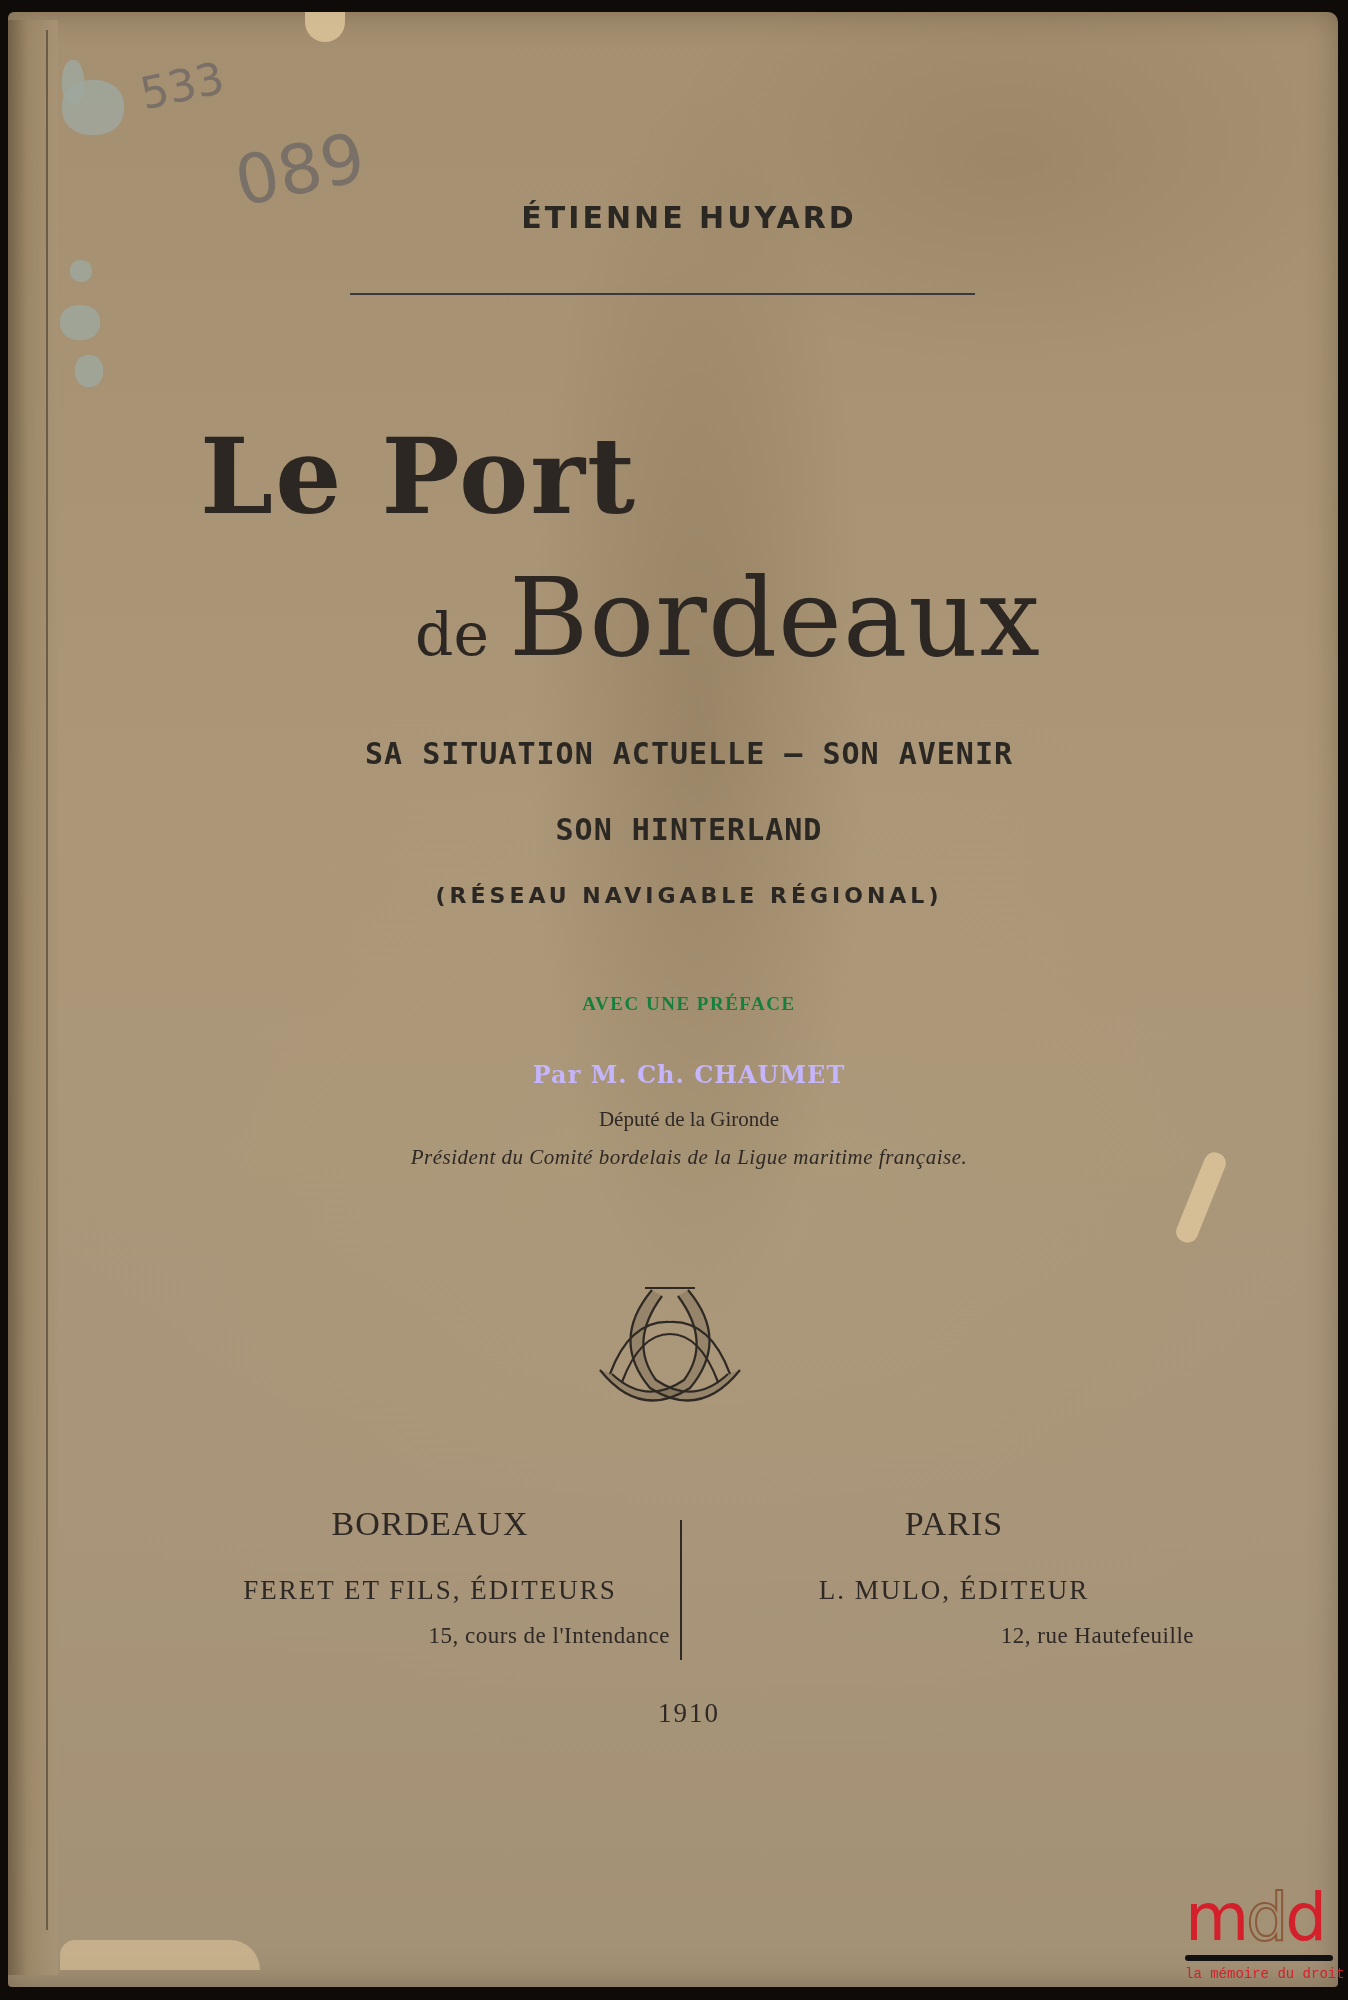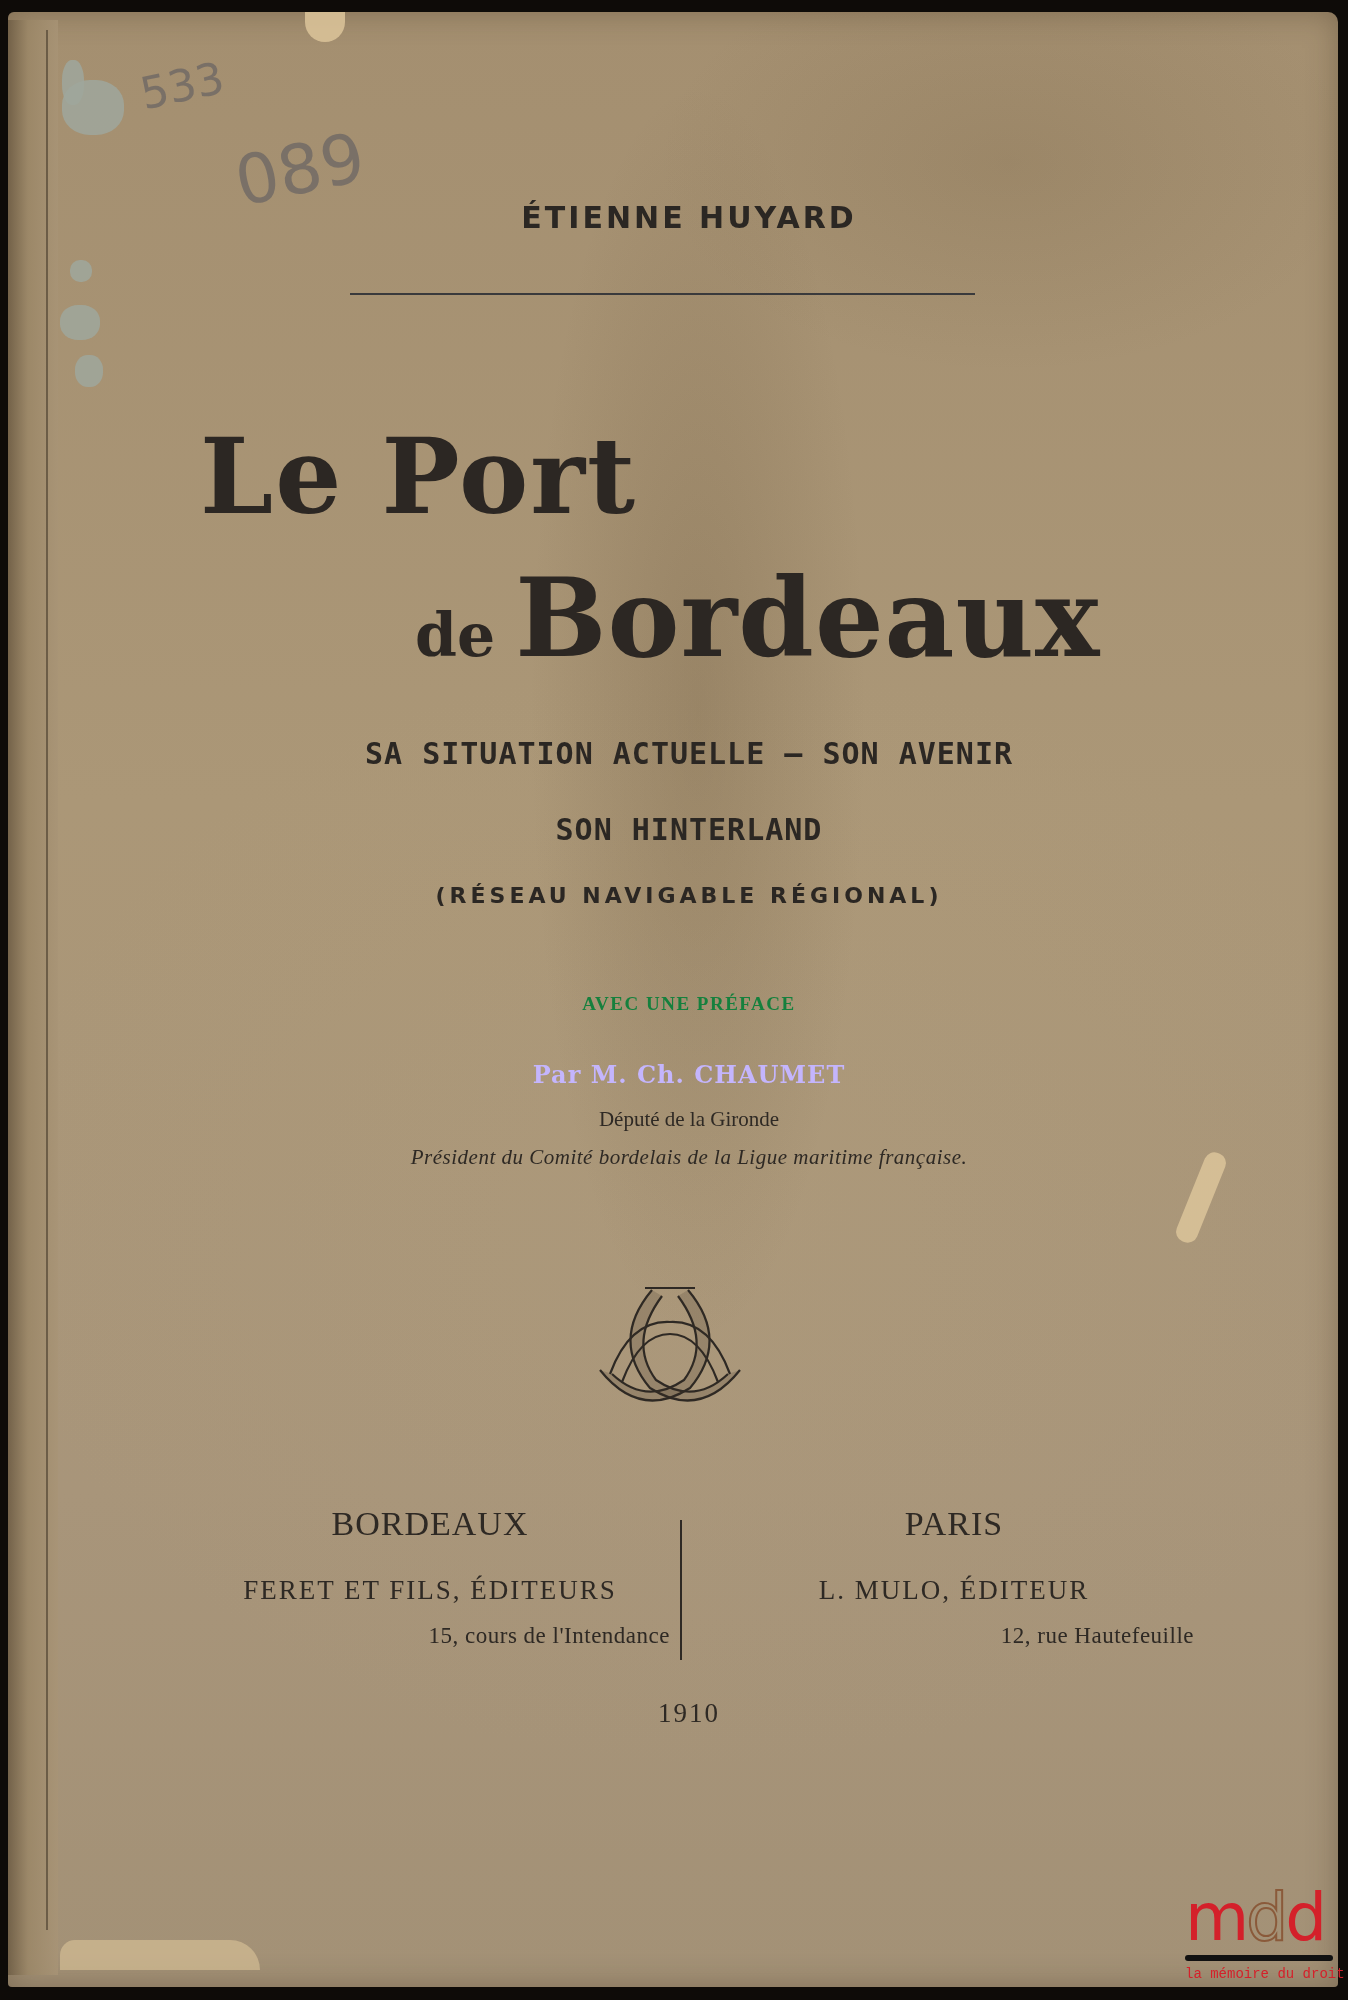--- a/index.html
+++ b/index.html
@@ -42,21 +42,21 @@
     position: absolute; left: 350px; top: 293px; width: 625px; height: 2px;
     background: #3a3a3c;
   }
   .title1 {
     position: absolute; left: 200px; top: 415px;
     font-family: "DejaVu Serif", serif; font-weight: bold; font-size: 104px;
     color: #2c2723; letter-spacing: 2px;
   }
   .title2 {
     position: absolute; left: 415px; top: 555px;
-    font-family: "DejaVu Serif", serif; font-weight: bold; color: #2c2723;
+    font-family: "DejaVu Serif", serif; font-weight: normal; color: #2c2723;
   }
   .title2 .small { font-size: 60px; margin-right: 20px; }
   .title2 .big { font-size: 108px; letter-spacing: 1px; }
   .sub1 {
     top: 736px; font-family: "DejaVu Sans Mono", monospace; font-weight: bold;
     font-size: 30px; color: #2b2723; letter-spacing: 1px;
   }
   .sub2 {
     top: 812px; font-family: "DejaVu Sans Mono", monospace; font-weight: bold;
     font-size: 30px; color: #2b2723; letter-spacing: 1px;

